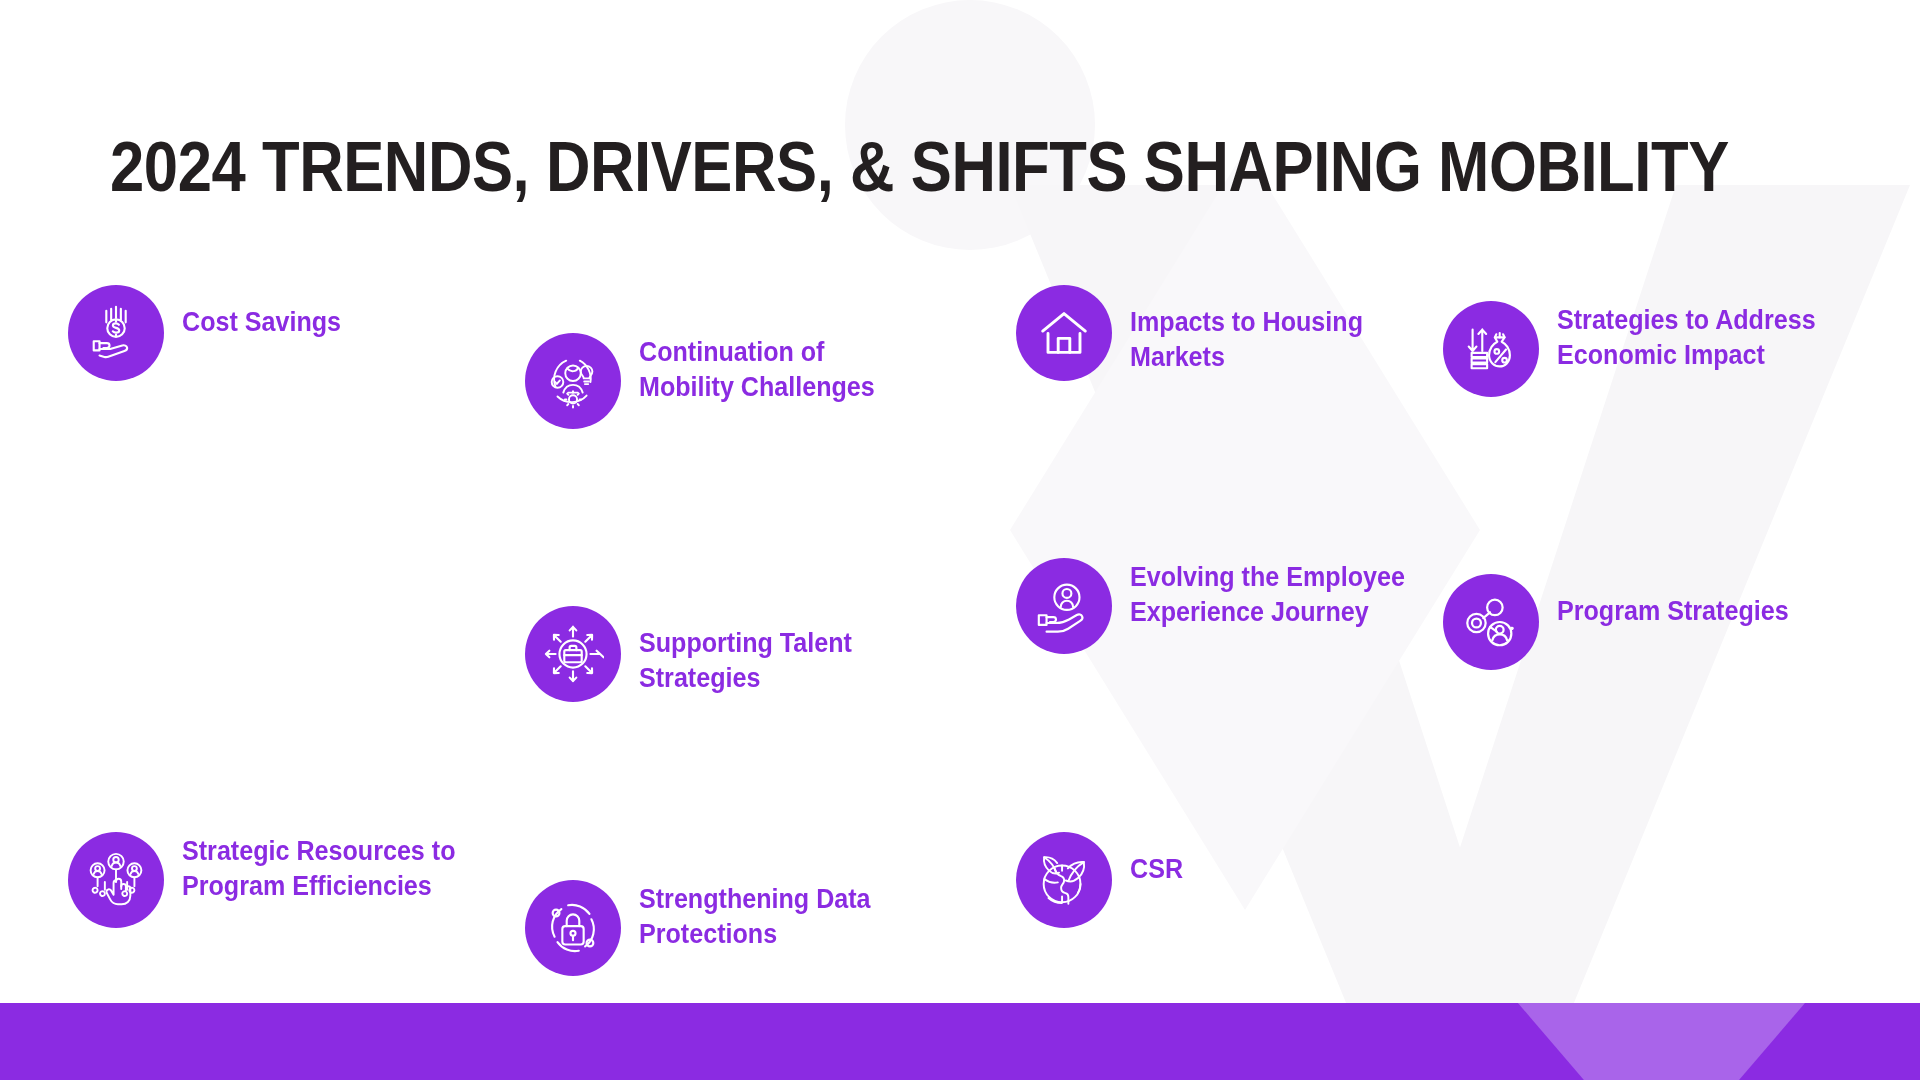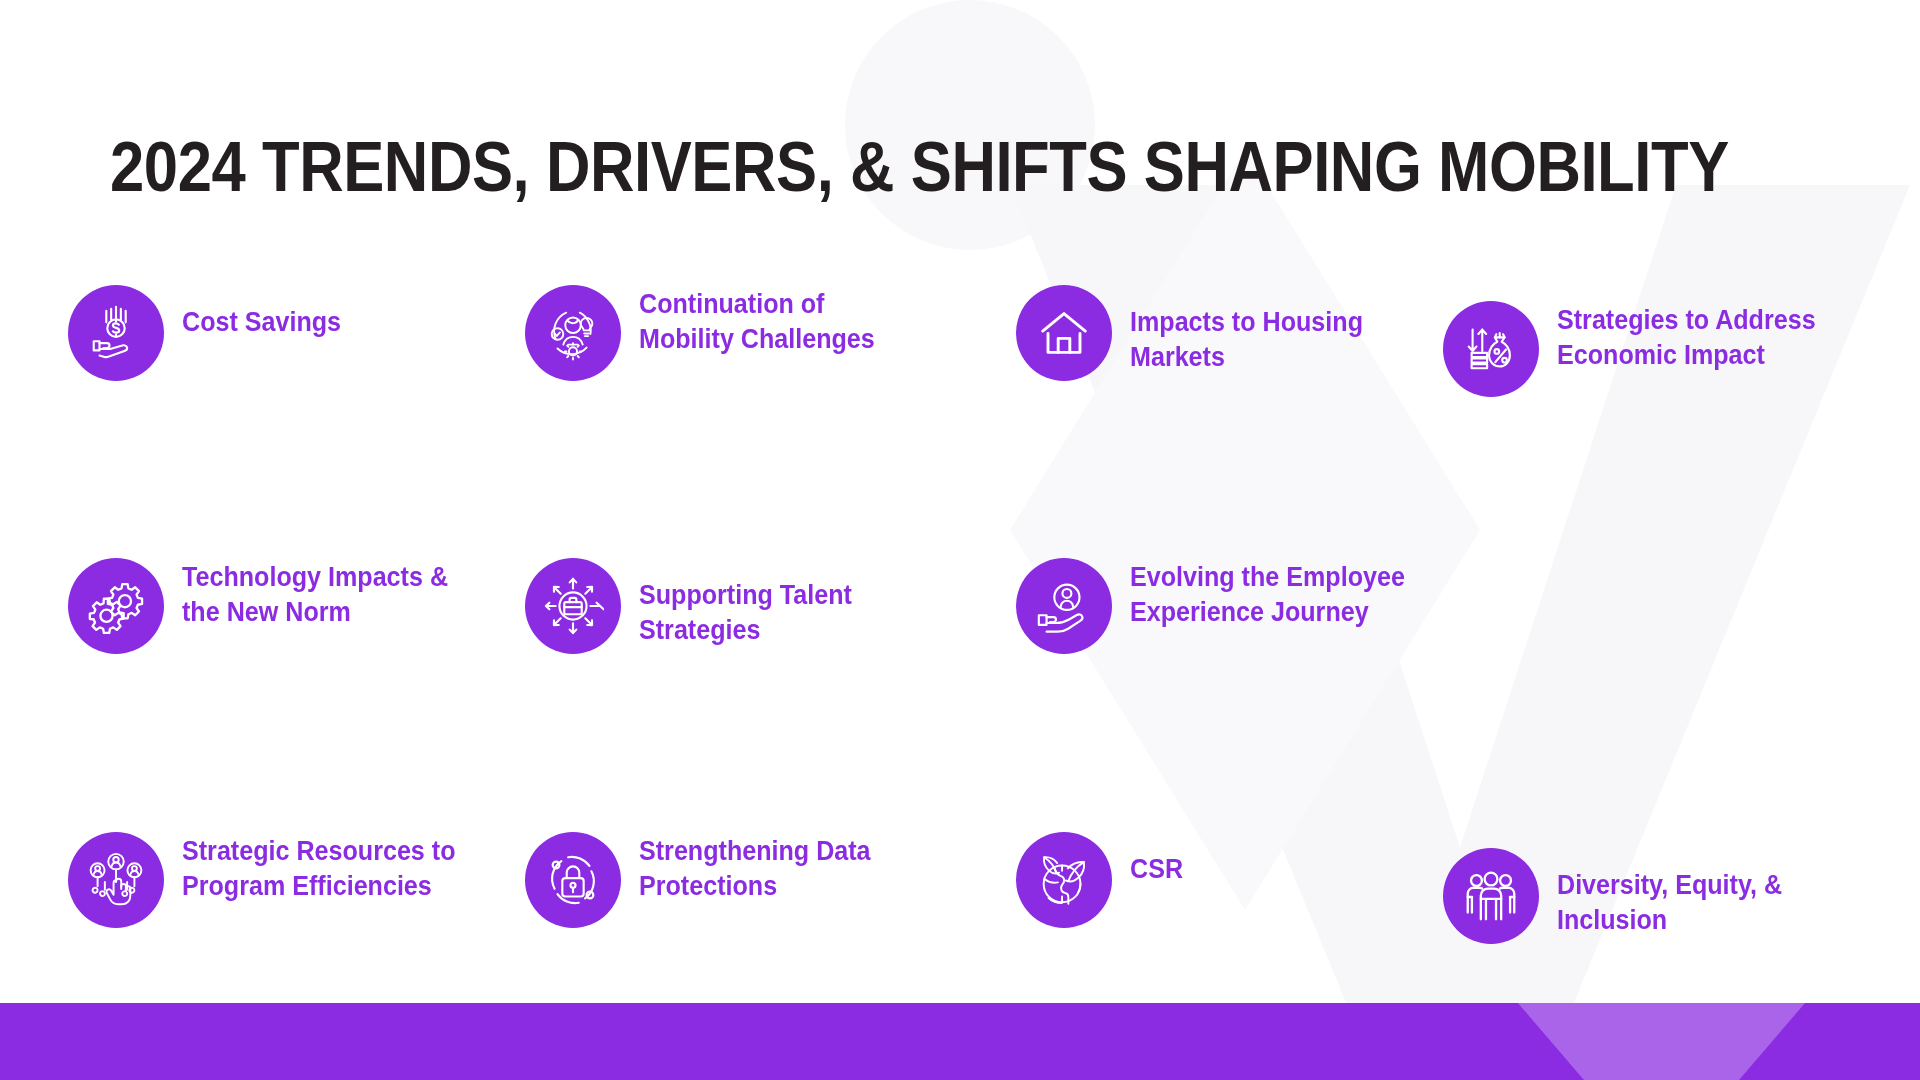--- a/index.html
+++ b/index.html
@@ -108,21 +108,21 @@
     line-height: 1.28;
     color: #8B2BE2;
     transform: scaleX(0.93);
     transform-origin: left center;
     padding-top: 2px;
   }
   .item.one-line .item-label { padding-top: 20px; }
 
   
   .col-1 { left: 68px; }
-  .col-2 { left: 525px; }
+  .col-2 { left: 525px; margin-top: 48px; }
   .col-3 { left: 1016px; }
   .col-4 { left: 1443px; margin-top: 16px; }
   
   .row-1 { top: 285px; }
   .row-2 { top: 558px; }
   .row-3 { top: 832px; }
 
   .col-3 .item-label, .col-4 .item-label { width: 330px; }
   .col-2 .item-label { width: 300px; }
   .col-1 .item-label { width: 300px; }
@@ -217,31 +217,20 @@
           <circle cx="46" cy="43.5" r="2.4"></circle>
           <path d="M47.5 32.5L36.5 45.5"></path>
           <rect x="12" y="36" width="16" height="4.3"></rect>
           <rect x="12" y="41.8" width="16" height="4.3"></rect>
           <rect x="12" y="47.6" width="16" height="4.3"></rect>
         </svg>
       </div>
       <div class="item-label">Strategies to Address Economic Impact</div>
     </div>
 
-    <div class="item col-1 row-2">
-      <div class="icon-badge">
-        <svg viewBox="0 0 64 64" fill="none" stroke="#ffffff" stroke-width="2.4" stroke-linecap="round" stroke-linejoin="round">
-          <path d="M38.5 9.5h5.5l.8 4.3 3.4 1.4 3.6-2.5 3.9 3.9-2.5 3.6 1.4 3.4 4.3.8v5.5l-4.3.8-1.4 3.4 2.5 3.6-3.9 3.9-3.6-2.5-3.4 1.4-.8 4.3h-5.5l-.8-4.3-3.4-1.4-3.6 2.5-3.9-3.9 2.5-3.6-1.4-3.4-4.3-.8v-5.5l4.3-.8 1.4-3.4-2.5-3.6 3.9-3.9 3.6 2.5 3.4-1.4z"></path>
-          <circle cx="41.2" cy="27" r="6.3"></circle>
-          <path d="M19.5 24.5H25l.8 4.3 3.4 1.4 3.6-2.5 3.9 3.9-2.5 3.6 1.4 3.4 4.3.8v5.5l-4.3.8-1.4 3.4 2.5 3.6-3.9 3.9-3.6-2.5-3.4 1.4-.8 4.3h-5.5l-.8-4.3-3.4-1.4-3.6 2.5-3.9-3.9 2.5-3.6-1.4-3.4L5 45.4v-5.5l4.3-.8 1.4-3.4-2.5-3.6 3.9-3.9 3.6 2.5 3.4-1.4z"></path>
-          <circle cx="22.2" cy="42.1" r="6.3"></circle>
-        </svg>
-      </div>
-      <div class="item-label">Technology Impacts &amp; the New Norm</div>
-    </div>
 
     <div class="item col-3 row-2">
       <div class="icon-badge">
         <svg viewBox="0 0 64 64" fill="none" stroke="#ffffff" stroke-width="2.2" stroke-linecap="round" stroke-linejoin="round">
           <circle cx="35" cy="23" r="13"></circle>
           <circle cx="35" cy="19" r="4.6"></circle>
           <path d="M28.6 33c0-3.6 2.8-6.4 6.4-6.4s6.4 2.8 6.4 6.4"></path>
           <rect x="6" y="41.5" width="8" height="10"></rect>
           <path d="M14 43.5h7c1.5 0 2.7 1.1 2.7 2.5S22.5 48.5 21 48.5h-3.5"></path>
           <path d="M14 49.5h10c5 0 9-1.2 13.2-3.6l8-4.6c2.2-1.2 4.6-.6 5.5 1.2.9 1.7 0 3.6-2 4.9l-12.4 8.1c-3.4 2.2-6.6 3-10.6 3H14"></path>
@@ -263,20 +252,35 @@
           <path d="M50 32h10M60 32l-3.6-3.4M60 32l3.6 3.4"></path>
           <path d="M19.3 19.3l-7 -7M12.3 12.3l.1 5M12.3 12.3l5 .1"></path>
           <path d="M44.7 44.7l7 7M51.7 51.7l-.1-5M51.7 51.7l-5-.1"></path>
           <path d="M44.7 19.3l7-7M51.7 12.3l-5 .1M51.7 12.3l-.1 5"></path>
           <path d="M19.3 44.7l-7 7M12.3 51.7l5-.1M12.3 51.7l.1-5"></path>
         </svg>
       </div>
       <div class="item-label">Supporting Talent Strategies</div>
     </div>
 
+    <div class="item col-4 row-2 one-line">
+      <div class="icon-badge">
+        <svg viewBox="0 0 64 64" fill="none" stroke="#ffffff" stroke-width="2.3" stroke-linecap="round" stroke-linejoin="round">
+          <path d="M24 28l7-6M31 37l7 5"></path>
+          <circle cx="17" cy="33" r="9.5"></circle>
+          <circle cx="17" cy="33" r="4.6"></circle>
+          <circle cx="36" cy="17" r="8"></circle>
+          <circle cx="41" cy="44" r="12"></circle>
+          <circle cx="41" cy="40" r="4"></circle>
+          <path d="M33.5 50.5c.8-3.4 3.8-5.8 7.5-5.8s6.7 2.4 7.5 5.8"></path>
+          <path d="M53.2 38.6a.6.6 0 1 0 0-.1"></path>
+        </svg>
+      </div>
+      <div class="item-label">Program Strategies</div>
+    </div>
 
     <div class="item col-1 row-3">
       <div class="icon-badge">
         <svg viewBox="0 0 64 64" fill="none" stroke="#ffffff" stroke-width="2" stroke-linecap="round" stroke-linejoin="round">
           <circle cx="32" cy="13" r="8"></circle>
           <circle cx="32" cy="11" r="2.8"></circle>
           <path d="M27.6 17.5c.5-2.1 2.3-3.6 4.4-3.6s3.9 1.5 4.4 3.6"></path>
           <circle cx="13" cy="22" r="7.2"></circle>
           <circle cx="13" cy="20.2" r="2.5"></circle>
           <path d="M9 25.9c.5-1.9 2.1-3.2 4-3.2s3.5 1.3 4 3.2"></path>
@@ -322,35 +326,19 @@
           <circle cx="49.5" cy="47.5" r="3.5"></circle>
           <rect x="21" y="30" width="22" height="19" rx="3"></rect>
           <path d="M25.5 30v-5.5a6.5 6.5 0 0 1 13 0V30"></path>
           <circle cx="32" cy="37.5" r="2.6"></circle>
           <path d="M32 40.1v4.6"></path>
         </svg>
       </div>
       <div class="item-label">Strengthening Data Protections</div>
     </div>
 
-    <div class="item col-4 row-3 one-line">
-      <div class="icon-badge">
-        <svg viewBox="0 0 64 64" fill="none" stroke="#ffffff" stroke-width="2.4" stroke-linecap="round" stroke-linejoin="round">
-          <circle cx="17" cy="16" r="5.6"></circle>
-          <path d="M8 49V29.5c0-3.3 2.7-6 6-6h6c1 0 2 .3 2.8.8"></path>
-          <path d="M8 33h4.5M12.3 33v16"></path>
-          <circle cx="47" cy="16" r="5.6"></circle>
-          <path d="M56 49V29.5c0-3.3-2.7-6-6-6h-6c-1 0-2 .3-2.8.8"></path>
-          <path d="M56 33h-4.5M51.7 33v16"></path>
-          <circle cx="32" cy="14.5" r="6.6"></circle>
-          <path d="M21.5 56V31.5c0-4 3.2-7.2 7.2-7.2h6.6c4 0 7.2 3.2 7.2 7.2V56"></path>
-          <path d="M21.5 35h21M26.8 35v21M37.2 35v21"></path>
-        </svg>
-      </div>
-      <div class="item-label">Diversity, Equity, &amp; Inclusion</div>
-    </div>
 
   </div>
 
   <div class="bottom-bar"></div>
   <div class="bottom-chevron"></div>
 
 </div>
 
 </body></html>

